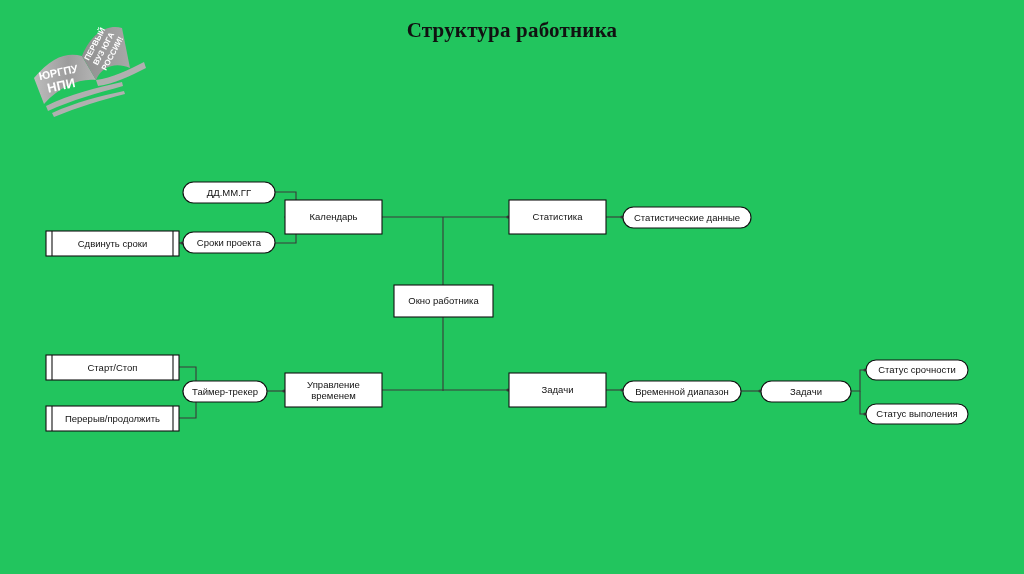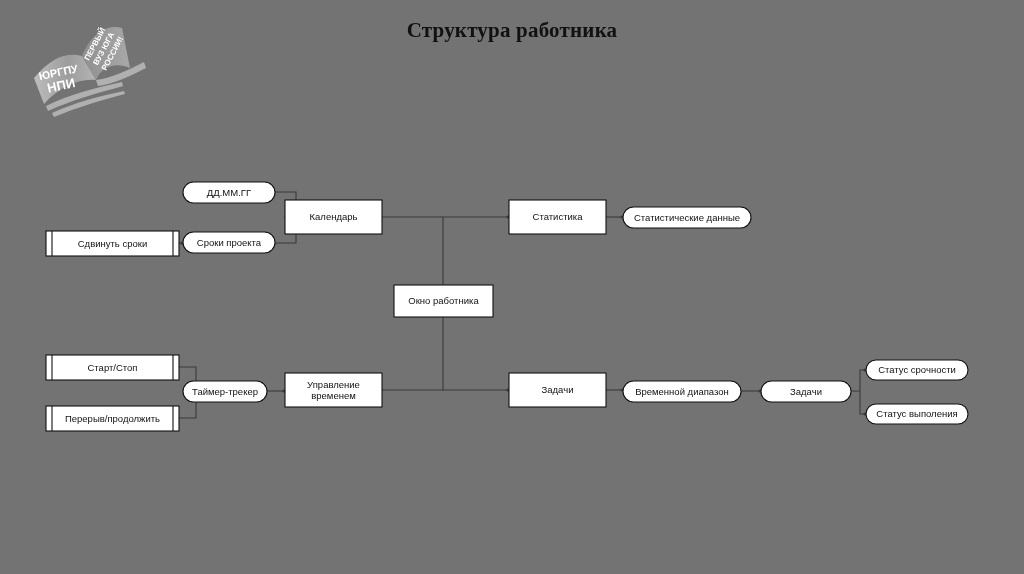--- a/index.html
+++ b/index.html
@@ -11,21 +11,21 @@
   body {
     width: 1024px;
     height: 574px;
     position: relative;
     overflow: hidden;
     font-family: "Liberation Sans", "DejaVu Sans", sans-serif;
   }
   #slide {
     position: absolute;
     inset: 0;
-    background: #737373;
+    background: #22c55e;
   }
   #page-title {
     position: absolute;
     left: 0;
     top: 18px;
     width: 1024px;
     text-align: center;
     font-family: "Liberation Serif", "DejaVu Serif", serif;
     font-weight: bold;
     font-size: 21px;

